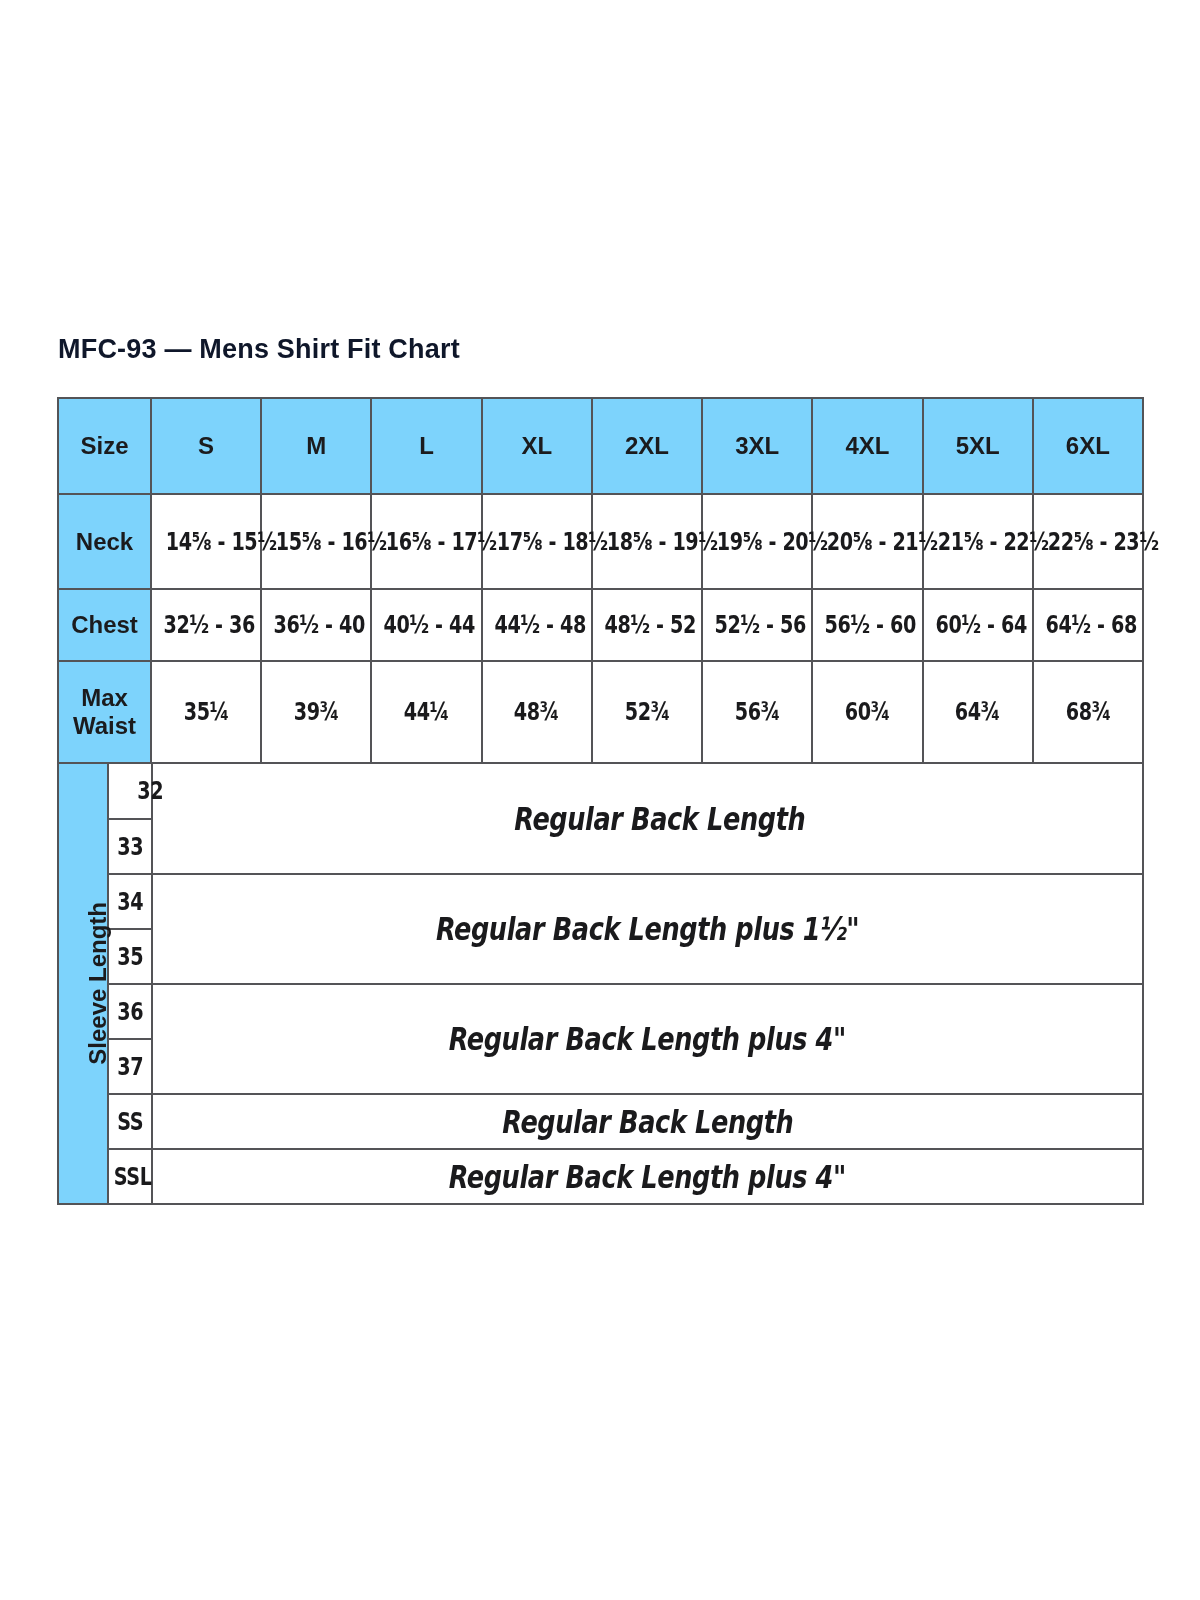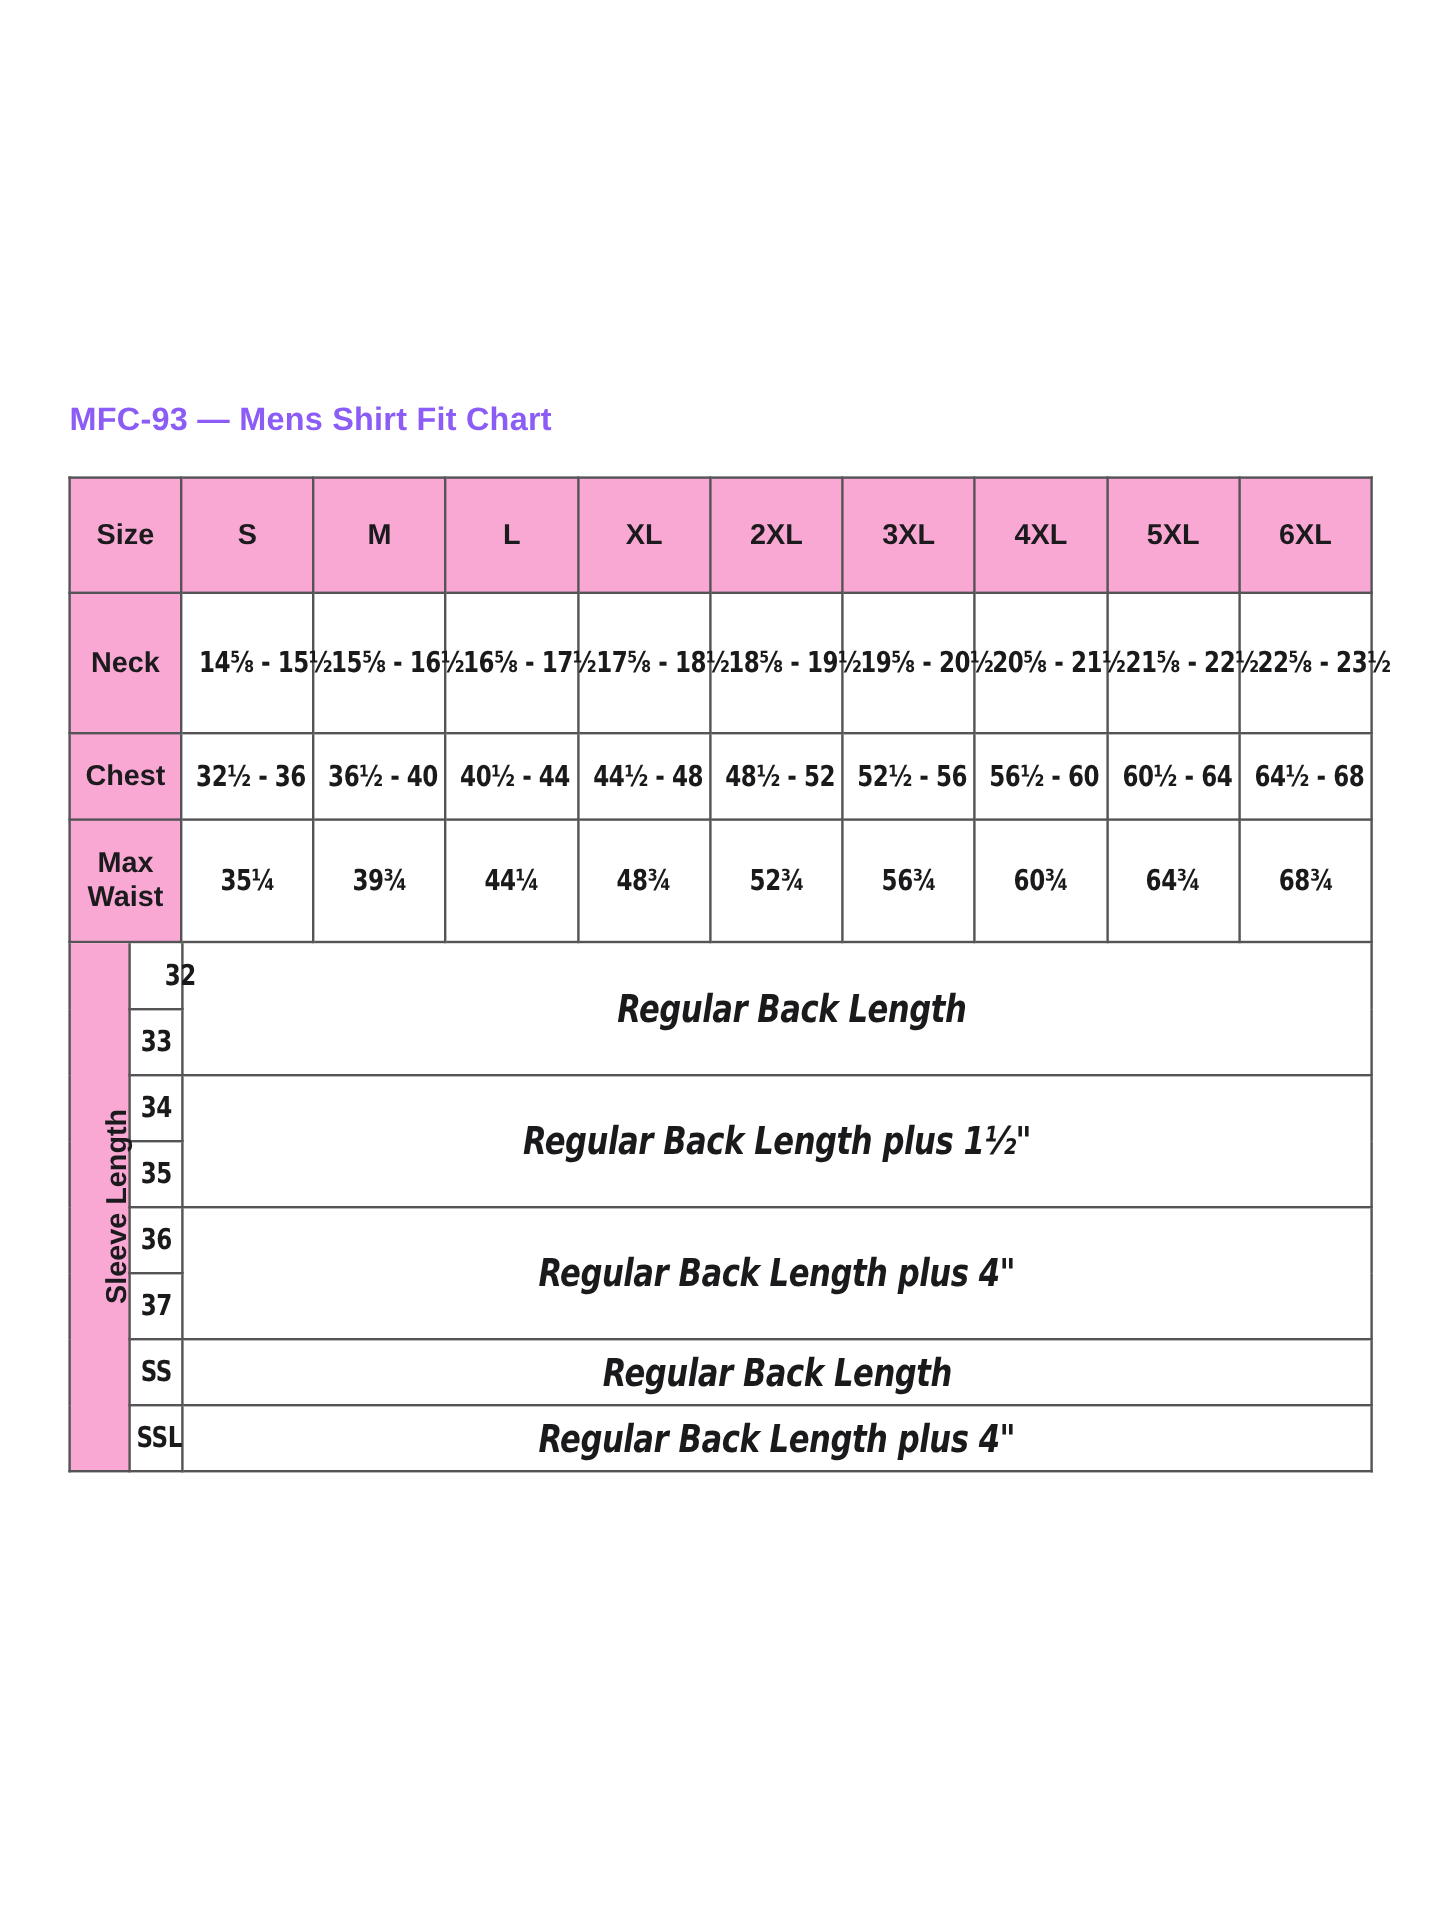--- a/index.html
+++ b/index.html
@@ -13,41 +13,41 @@
   .page {
     position: absolute;
     left: 57px; top: 334px;
     width: 1088px;
   }
   .title {
     font-size: 27px;
     font-weight: 700;
     letter-spacing: 0.2px;
     margin: 0 0 0 1px;
-    color: #8b5cf6;
+    color: #0f172a;
   }
   .chart {
     margin-top: 32px;
     width: 1087px;
   }
   table {
     border-collapse: collapse;
     table-layout: fixed;
     width: 1087px;
   }
   td, th {
     border: 2px solid #545457;
     padding: 0;
     text-align: center;
     vertical-align: middle;
   }
-  .shade { background: #f9a8d4; }
+  .shade { background: #7dd3fc; }
   th { font-size: 24px; font-weight: 700; color: #1b1b1d; }
   .r-hdr   { height: 96px; }
-  .r-neck  { height: 117px; }
+  .r-neck  { height: 95px; }
   .r-chest { height: 72px; }
   .r-waist { height: 102px; }
   .waist-label { line-height: 1.15; padding: 0 6px; }
   td.val { font-size: 24px; }
   .cond {
     display: inline-block;
     transform: scaleX(0.80);
     transform-origin: center;
     font-family: "DejaVu Sans", "Liberation Sans", sans-serif;
     font-weight: 600;

